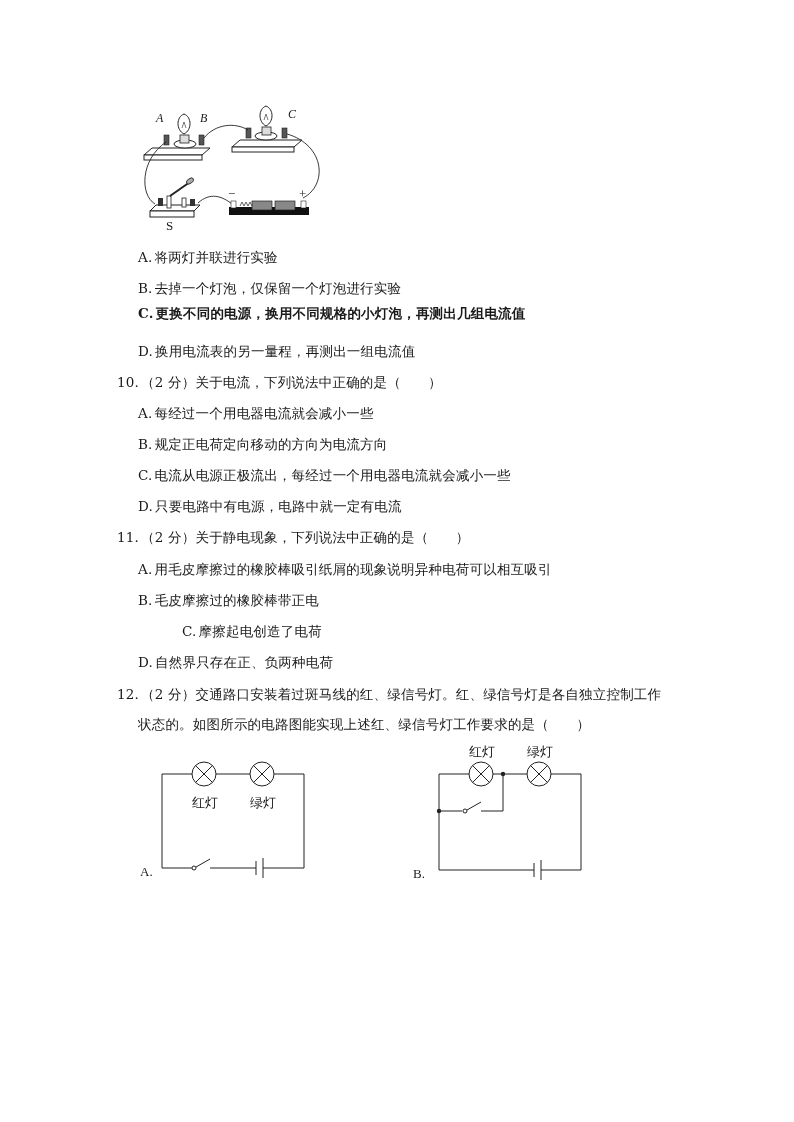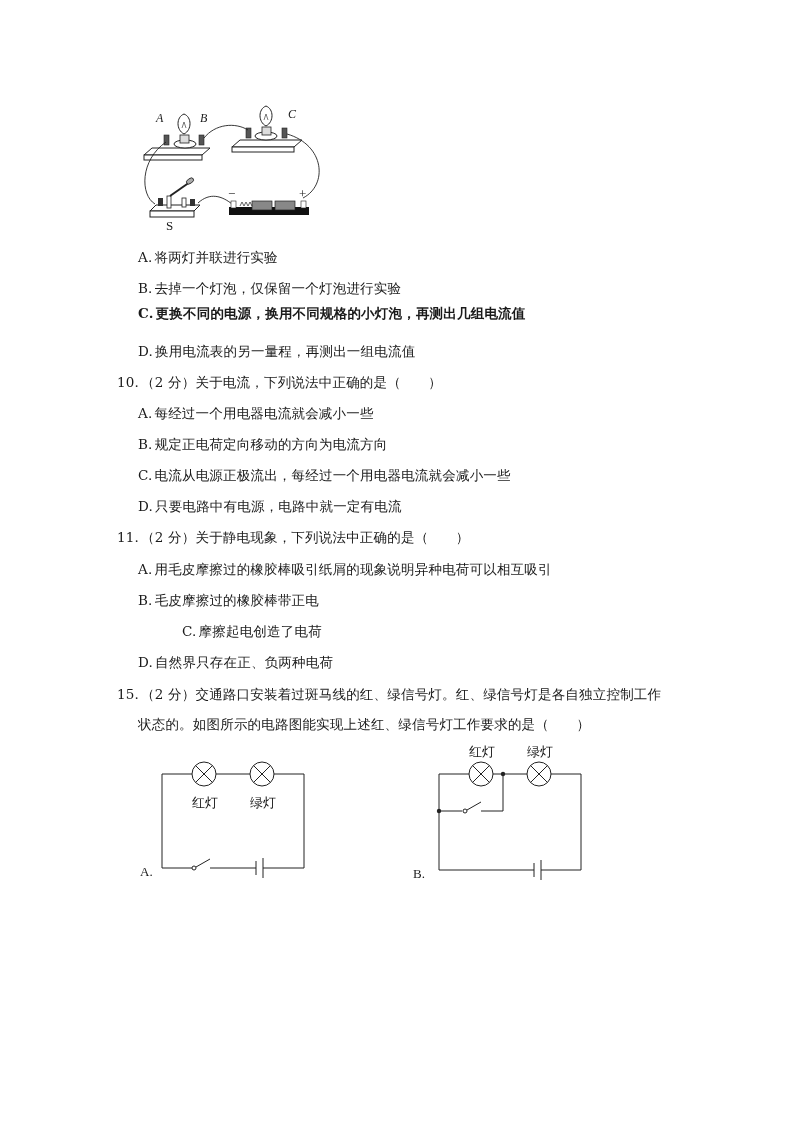--- a/index.html
+++ b/index.html
@@ -143,21 +143,21 @@
     <span class="letter">B.</span><span>毛皮摩擦过的橡胶棒带正电</span>
   </div>
   <div class="line opt" style="top:622px;margin-left:44px;">
     <span class="letter">C.</span><span>摩擦起电创造了电荷</span>
   </div>
   <div class="line opt" style="top:653px;">
     <span class="letter">D.</span><span>自然界只存在正、负两种电荷</span>
   </div>
 
   <div class="line q" style="top:685px;">
-    <span class="num">15.</span><span>（2 分）</span><span>交通路口安装着过斑马线的红、绿信号灯。红、绿信号灯是各自独立控制工作</span>
+    <span class="num">12.</span><span>（2 分）</span><span>交通路口安装着过斑马线的红、绿信号灯。红、绿信号灯是各自独立控制工作</span>
   </div>
   <div class="line q-cont" style="top:716px;">
     <span>状态的。如图所示的电路图能实现上述红、绿信号灯工作要求的是（　　）</span>
   </div>
 
   <div style="position:absolute; left:130px; top:750px; width:200px; height:140px;">
     <svg style="left:0; top:0;" width="200" height="140" viewBox="0 0 200 140">
       <g fill="none" stroke="#222" stroke-width="1">
 
         <line x1="32" y1="24" x2="62" y2="24"></line>

